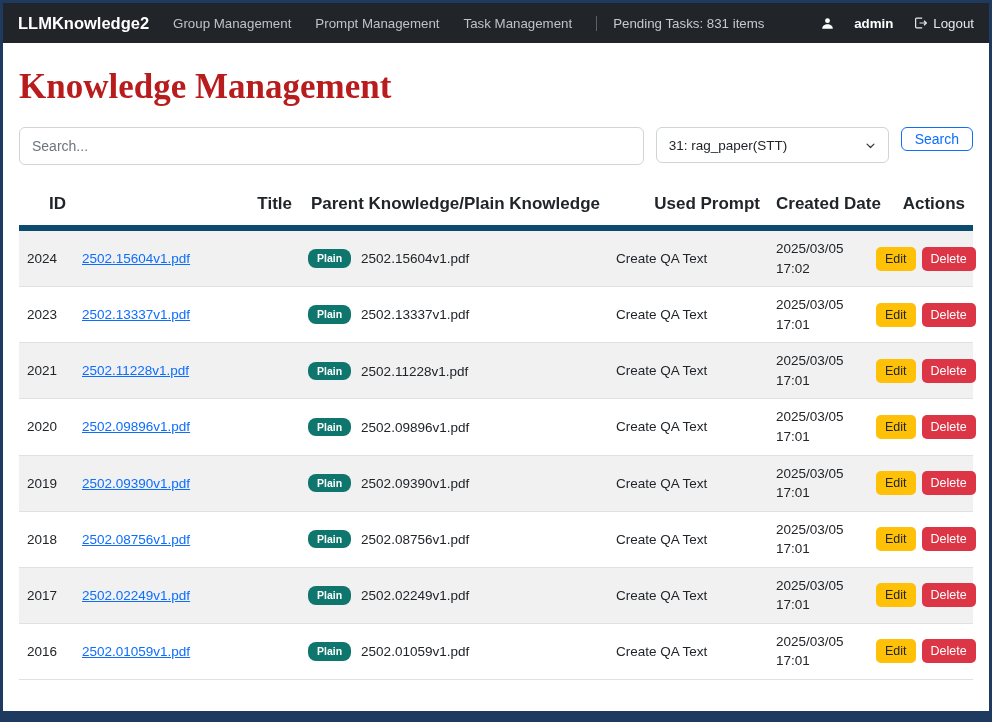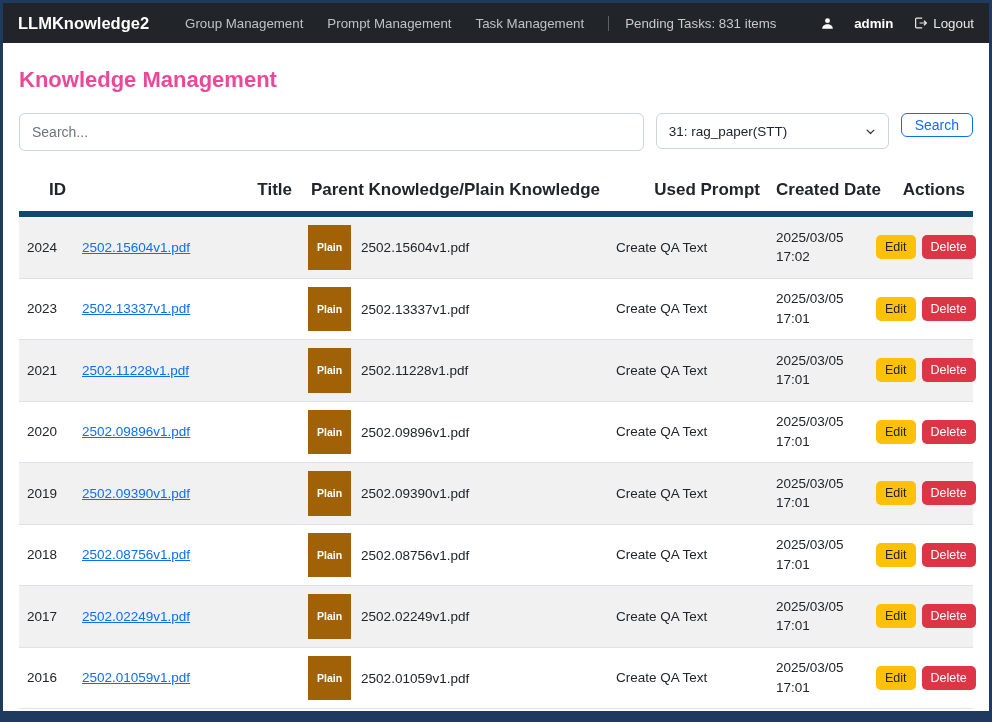--- a/index.html
+++ b/index.html
@@ -18,31 +18,31 @@
     display: flex; flex-direction: column;
   }
 
   
   .navbar {
     height: 40px; flex: 0 0 40px;
     background: #212529;
     display: flex; align-items: center;
     padding: 0 15px;
   }
-  .brand { color: #fff; font-size: 16.5px; font-weight: 700; margin-right: 36px; text-decoration: none; cursor: pointer; }
+  .brand { color: #fff; font-size: 16.5px; font-weight: 700; margin-right: 24px; text-decoration: none; cursor: pointer; }
   .nav-link { color: #bfc2c5; font-size: 13.3px; text-decoration: none; margin-right: 24px; cursor: pointer; }
   .nav-status { color: #c7c9cb; font-size: 13.3px; padding-left: 16px; border-left: 1px solid rgba(255,255,255,.28); }
   .nav-right { margin-left: auto; display: flex; align-items: center; gap: 20px; }
   .nav-user { color: #fff; font-weight: 700; font-size: 13.3px; display: flex; align-items: center; gap: 20px; }
   .nav-logout { color: #e6e7e8; font-size: 13.3px; display: flex; align-items: center; gap: 6px; text-decoration: none; cursor: pointer; }
   .nav-icon { display: inline-flex; }
 
   
   .main { flex: 1; padding: 14px 16px 0; overflow: hidden; }
-  h1.page-title { font-size: 22px; font-weight: 700; margin: 10px 0 20px; color: #ec4899; }
+  h1.page-title { font-size: 35px; font-weight: 700; margin: 10px 0 20px; color: #b91c1c; font-family: Liberation Serif, serif; }
 
   .search-row { display: flex; gap: 12px; margin-bottom: 18px; }
   .search-input {
     flex: 1; height: 36px; padding: 18px 12px;
     border: 1px solid #ced4da; border-radius: 6px;
     font-size: 14px; font-family: inherit; color: #212529; outline: none;
   }
   .search-input::placeholder { color: #6c757d; }
   .group-select {
     width: 233px; height: 36px;
@@ -61,23 +61,23 @@
   
   table.knowledge-table { width: 100%; border-collapse: collapse; table-layout: fixed; font-size: 14px; }
   th {
     text-align: right; font-weight: 700; font-size: 17px;
     padding: 11px 8px; border-bottom: 6px solid #0c4a6e; white-space: nowrap;
   }
   td { padding: 8px; border-bottom: 1px solid #dee2e6; vertical-align: middle; font-size: 13.5px; }
   tbody tr:nth-child(odd) { background: #f1f1f1; }
   a.knowledge-link { color: #0d6efd; text-decoration: underline; cursor: pointer; }
   .badge-plain {
-    display: inline-block; background: #a16207; color: #fff;
+    display: inline-block; background: #0f766e; color: #fff;
     font-size: 10.5px; font-weight: 700; line-height: 1;
-    padding: 17px 9px; border-radius: 0; margin-right: 10px; vertical-align: 1px;
+    padding: 4px 9px; border-radius: 8px; margin-right: 10px; vertical-align: 1px;
   }
   td.cell-date { line-height: 1.45; }
   td.cell-actions { white-space: nowrap; }
   .btn-edit {
     background: #ffc107; color: #212529; border: none; border-radius: 5px;
     padding: 5px 9px; font-size: 12.5px; font-family: inherit; cursor: pointer;
   }
   .btn-delete {
     background: #dc3545; color: #fff; border: none; border-radius: 5px;
     padding: 5px 9px; font-size: 12.5px; font-family: inherit; cursor: pointer; margin-left: 6px;

